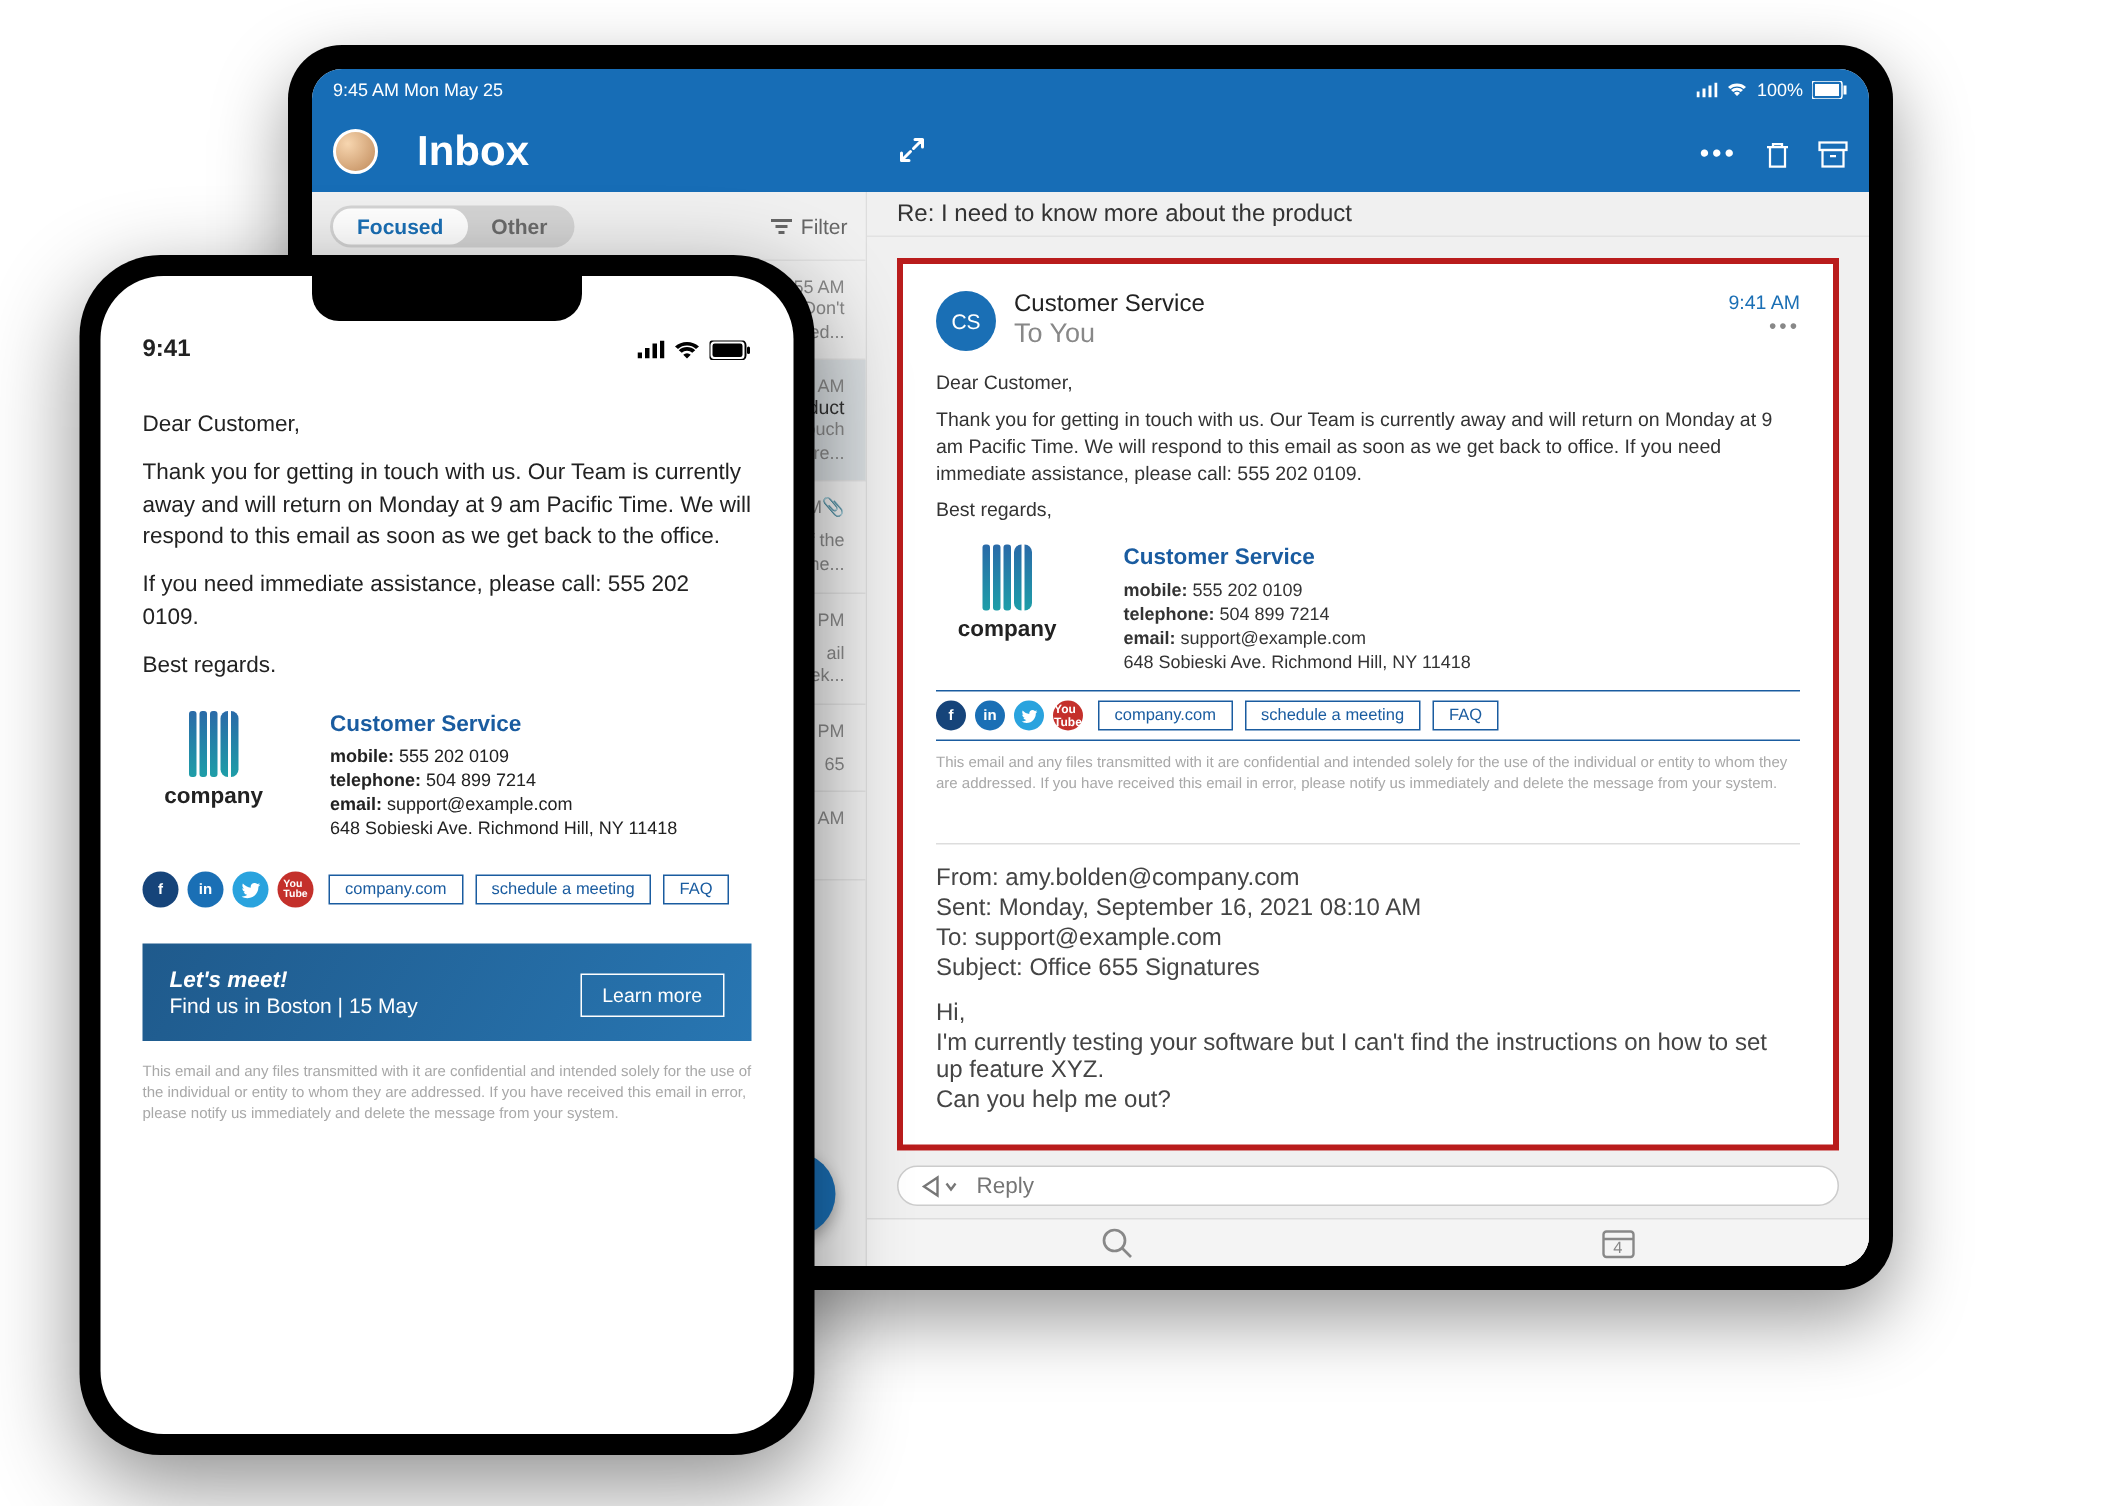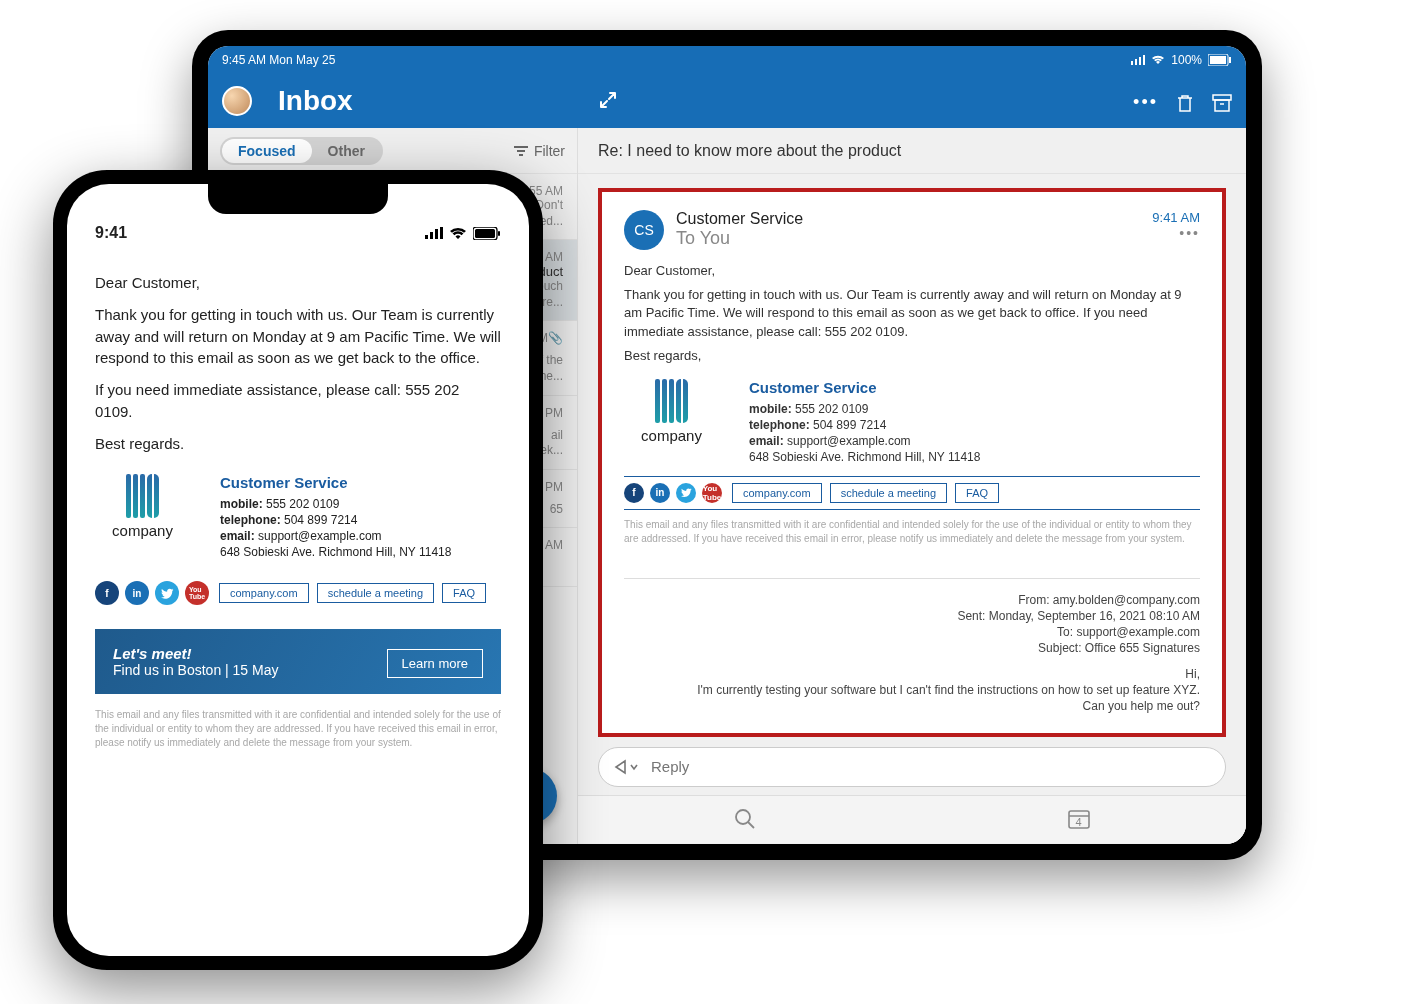--- a/index.html
+++ b/index.html
@@ -124,41 +124,41 @@
   .mail-head .time { color: #1a6fb5; font-size: 13px; text-align: right; }
   .mail-head .dots { color: #888; font-size: 14px; }
   .mail-body p { margin: 6px 0; line-height: 1.4; }
 
   .sig { margin-top: 14px; }
   .sig-row { display: flex; gap: 30px; align-items: flex-start; }
   .sig-logo { width: 95px; text-align: center; }
   .sig-logo .bars { display: flex; justify-content: center; gap: 2px; margin-bottom: 4px; }
   .sig-logo .bar { width: 5px; height: 44px; background: linear-gradient(#2a6aa8,#1e9ea8); border-radius: 2px; }
   .sig-logo .bar.c { border-radius: 10px 0 0 10px; }
-  .sig-logo .txt { font-weight: 400; font-size: 15px; color: #222; }
+  .sig-logo .txt { font-weight: 700; font-size: 15px; color: #222; }
   .sig-info { font-size: 12px; }
   .sig-info .name { color: #1a5ca0; font-weight: 700; font-size: 15px; margin-bottom: 6px; }
   .sig-info div { margin-bottom: 2px; }
   .sig-info b { font-weight: 700; }
   .sig-bottom { display: flex; align-items: center; gap: 10px; margin-top: 10px; border-top: 1px solid #1a5ca0; border-bottom: 1px solid #1a5ca0; padding: 6px 0;}
   .social { display: flex; gap: 6px; }
   .social span {
     width: 20px; height: 20px; border-radius: 50%;
     display: inline-flex; align-items: center; justify-content: center;
     color: #fff; font-size: 10px; font-weight: 700;
   }
   .fb { background: #16447a; } .li { background: #1a6fb5; } .tw { background: #2aa3de; } .yt { background: #c4302b; }
   .sig-btns { display: flex; gap: 8px; }
   .sig-btn {
     border: 1px solid #1a5ca0; color: #1a5ca0;
     padding: 3px 10px; font-size: 11px;
   }
   .disclaimer { font-size: 10px; color: #a8a8a8; margin-top: 8px; line-height: 1.4; }
 
-  .quoted { margin-top: 32px; border-top: 1px solid #ddd; padding-top: 14px; font-size: 12px; color: #444; text-align: right; }
+  .quoted { margin-top: 32px; border-top: 1px solid #ddd; padding-top: 14px; font-size: 16px; color: #444; }
   .quoted div { margin-bottom: 2px; }
 
   .reply-bar {
     margin: 0 20px 8px 20px;
     display: flex; align-items: center;
     background: #fff; border: 1px solid #ccc; border-radius: 24px;
     height: 40px; padding: 0 14px; gap: 10px;
   }
   .reply-bar input { flex: 1; border: none; outline: none; font-size: 15px; color: #666; }
 

